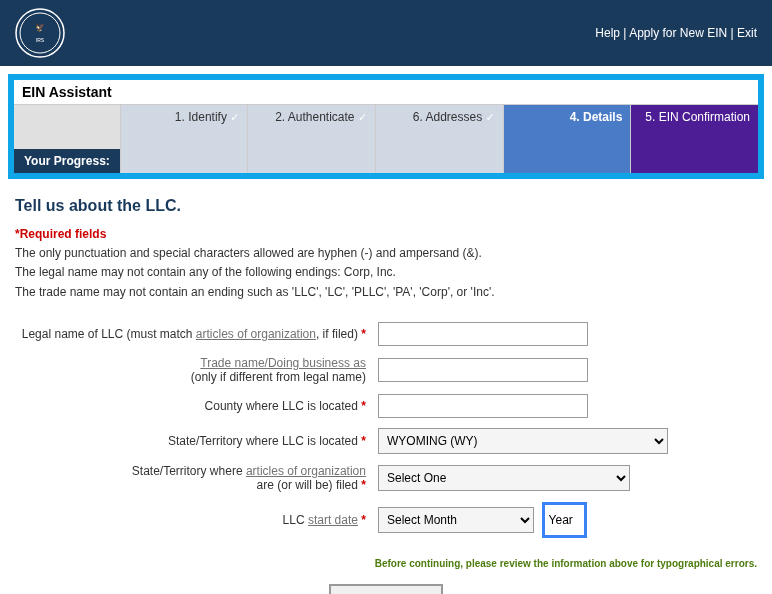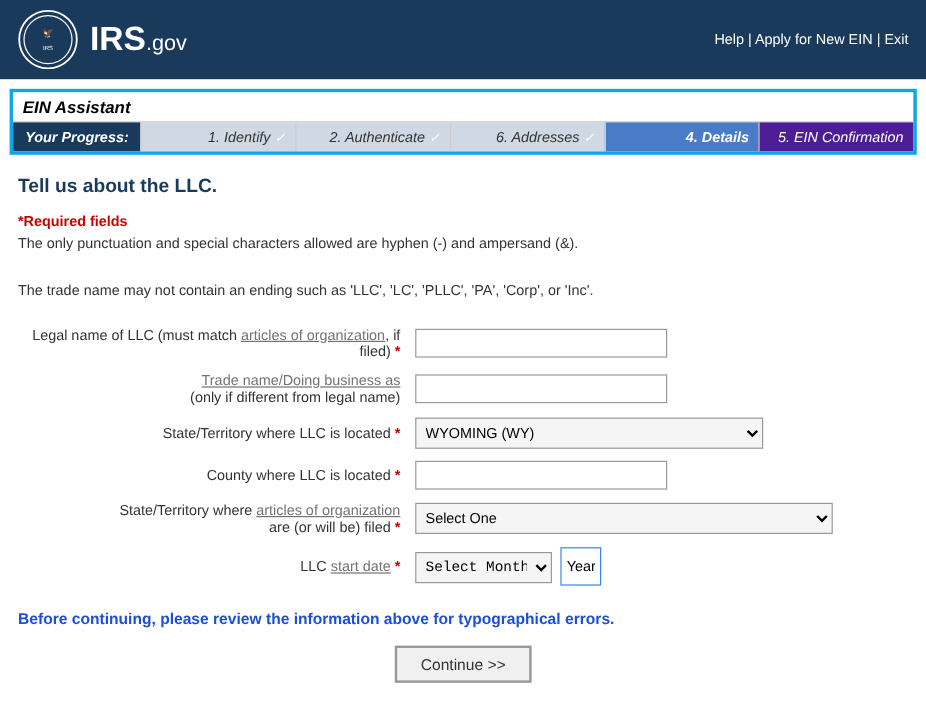--- a/index.html
+++ b/index.html
@@ -34,42 +34,42 @@
       font-size: 12px;
       margin-left: 20px;
     }
     .header-links a {
       color: white;
       text-decoration: none;
     }
 
     
     .progress-section {
-      border: 3px solid #0ea5e9;
+      border: 6px solid #0ea5e9;
       margin: 8px;
-      font-style: italic;
     }
     .ein-assistant-title {
       background: #fff;
       padding: 4px 8px;
       font-weight: bold;
       font-size: 14px;
       border-bottom: 1px solid #ccc;
     }
     .progress-bar {
       display: flex;
       background: #e0e0e0;
     }
     .progress-label {
       background: #1a3a5c;
       color: white;
       padding: 5px 10px;
       font-size: 12px;
       font-weight: bold;
       white-space: nowrap;
+      margin-top: 44px;
     }
     .progress-step {
       flex: 1;
       padding: 5px 8px;
       font-size: 12px;
       text-align: right;
       border-left: 1px solid #ccc;
       background: #d0d8e4;
       color: #333;
       white-space: nowrap;
@@ -145,39 +145,38 @@
       height: 26px;
       border: 1px solid #999;
       padding: 2px 4px;
       font-size: 12px;
       background: #f5f5f5;
     }
     .select-state {
       width: 290px;
     }
     .select-one {
-      width: 348px;
+      width: 252px;
     }
     .select-month {
-      width: 114px;
-      font-family: Liberation Mono, monospace;
+      width: 156px;
     }
     .year-input {
-      width: 34px;
+      width: 45px;
       height: 24px;
-      border: 1px solid #3b82f6;
+      border: 3px solid #3b82f6;
       padding: 15px 4px;
       font-size: 12px;
       margin-left: 4px;
     }
     .review-notice {
-      color: #1d4ed8;
-      font-weight: bold;
-      font-size: 13px;
-      text-align: left;
+      color: #4d7c0f;
+      font-weight: bold;
+      font-size: 10px;
+      text-align: right;
       margin: 10px 0 15px 0;
     }
     .continue-btn {
       display: block;
       margin: 0 auto;
       padding: 6px 20px;
       background: #f0f0f0;
       border: 2px solid #999;
       font-size: 13px;
       cursor: pointer;
@@ -192,23 +191,20 @@
 <body>
 
 <div class="header">
   <div class="header-logo">
     <svg class="irs-seal" viewBox="0 0 50 50">
       <circle cx="25" cy="25" r="24" fill="none" stroke="white" stroke-width="1.5"></circle>
       <circle cx="25" cy="25" r="20" fill="none" stroke="white" stroke-width="1"></circle>
       <text x="25" y="22" text-anchor="middle" fill="white" font-size="8" font-weight="bold">🦅</text>
       <text x="25" y="34" text-anchor="middle" fill="white" font-size="5">IRS</text>
     </svg>
-    <div>
-      <span class="header-title">IRS</span><span class="header-title" style="font-size:18px;font-weight:normal;">.gov</span>
-    </div>
   </div>
   <div class="header-links">
     <a href="#">Help</a>
     <span> | </span>
     <a href="#">Apply for New EIN</a>
     <span> | </span>
     <a href="#">Exit</a>
   </div>
 </div>
 
@@ -236,63 +232,63 @@
     </div>
   </div>
 </div>
 
 <div class="main-content">
   <div class="page-heading">Tell us about the LLC.</div>
 
   <div class="instructions">
     <span class="required-note">*Required fields</span><br>
     <span>The only punctuation and special characters allowed are hyphen (-) and ampersand (&amp;).</span><br>
-    <br>
+    <span>The legal name may not contain any of the following endings: Corp, Inc.</span><br>
     <span>The trade name may not contain an ending such as 'LLC', 'LC', 'PLLC', 'PA', 'Corp', or 'Inc'.</span>
   </div>
 
   <table class="form-table">
 
     <tbody>
         <tr>
       <td class="form-label-cell">
         Legal name of LLC (must match <a href="#">articles of organization</a>, if filed) <span class="required-star">*</span>
       </td>
       <td class="form-input-cell">
         <input type="text" class="text-input" value="" style="">
       </td>
     </tr>
 
     <tr>
       <td class="form-label-cell">
         <a href="#">Trade name/Doing business as</a><br>
         <span>(only if different from legal name)</span>
+      </td>
+      <td class="form-input-cell">
+        <input type="text" class="text-input" value="" style="">
+      </td>
+    </tr>
+
+    <tr>
+      <td class="form-label-cell">
+        County where LLC is located <span class="required-star">*</span>
       </td>
       <td class="form-input-cell">
         <input type="text" class="text-input" value="" style="">
       </td>
     </tr>
 
     <tr>
       <td class="form-label-cell">
         State/Territory where LLC is located <span class="required-star">*</span>
       </td>
       <td class="form-input-cell">
         <select class="select-input select-state">
           <option>WYOMING (WY)</option>
         </select>
-      </td>
-    </tr>
-
-    <tr>
-      <td class="form-label-cell">
-        County where LLC is located <span class="required-star">*</span>
-      </td>
-      <td class="form-input-cell">
-        <input type="text" class="text-input" value="" style="">
       </td>
     </tr>
 
     <tr>
       <td class="form-label-cell">
         State/Territory where <a href="#">articles of organization</a><br>are (or will be) filed <span class="required-star">*</span>
       </td>
       <td class="form-input-cell">
         <select class="select-input select-one">
           <option>Select One</option>

